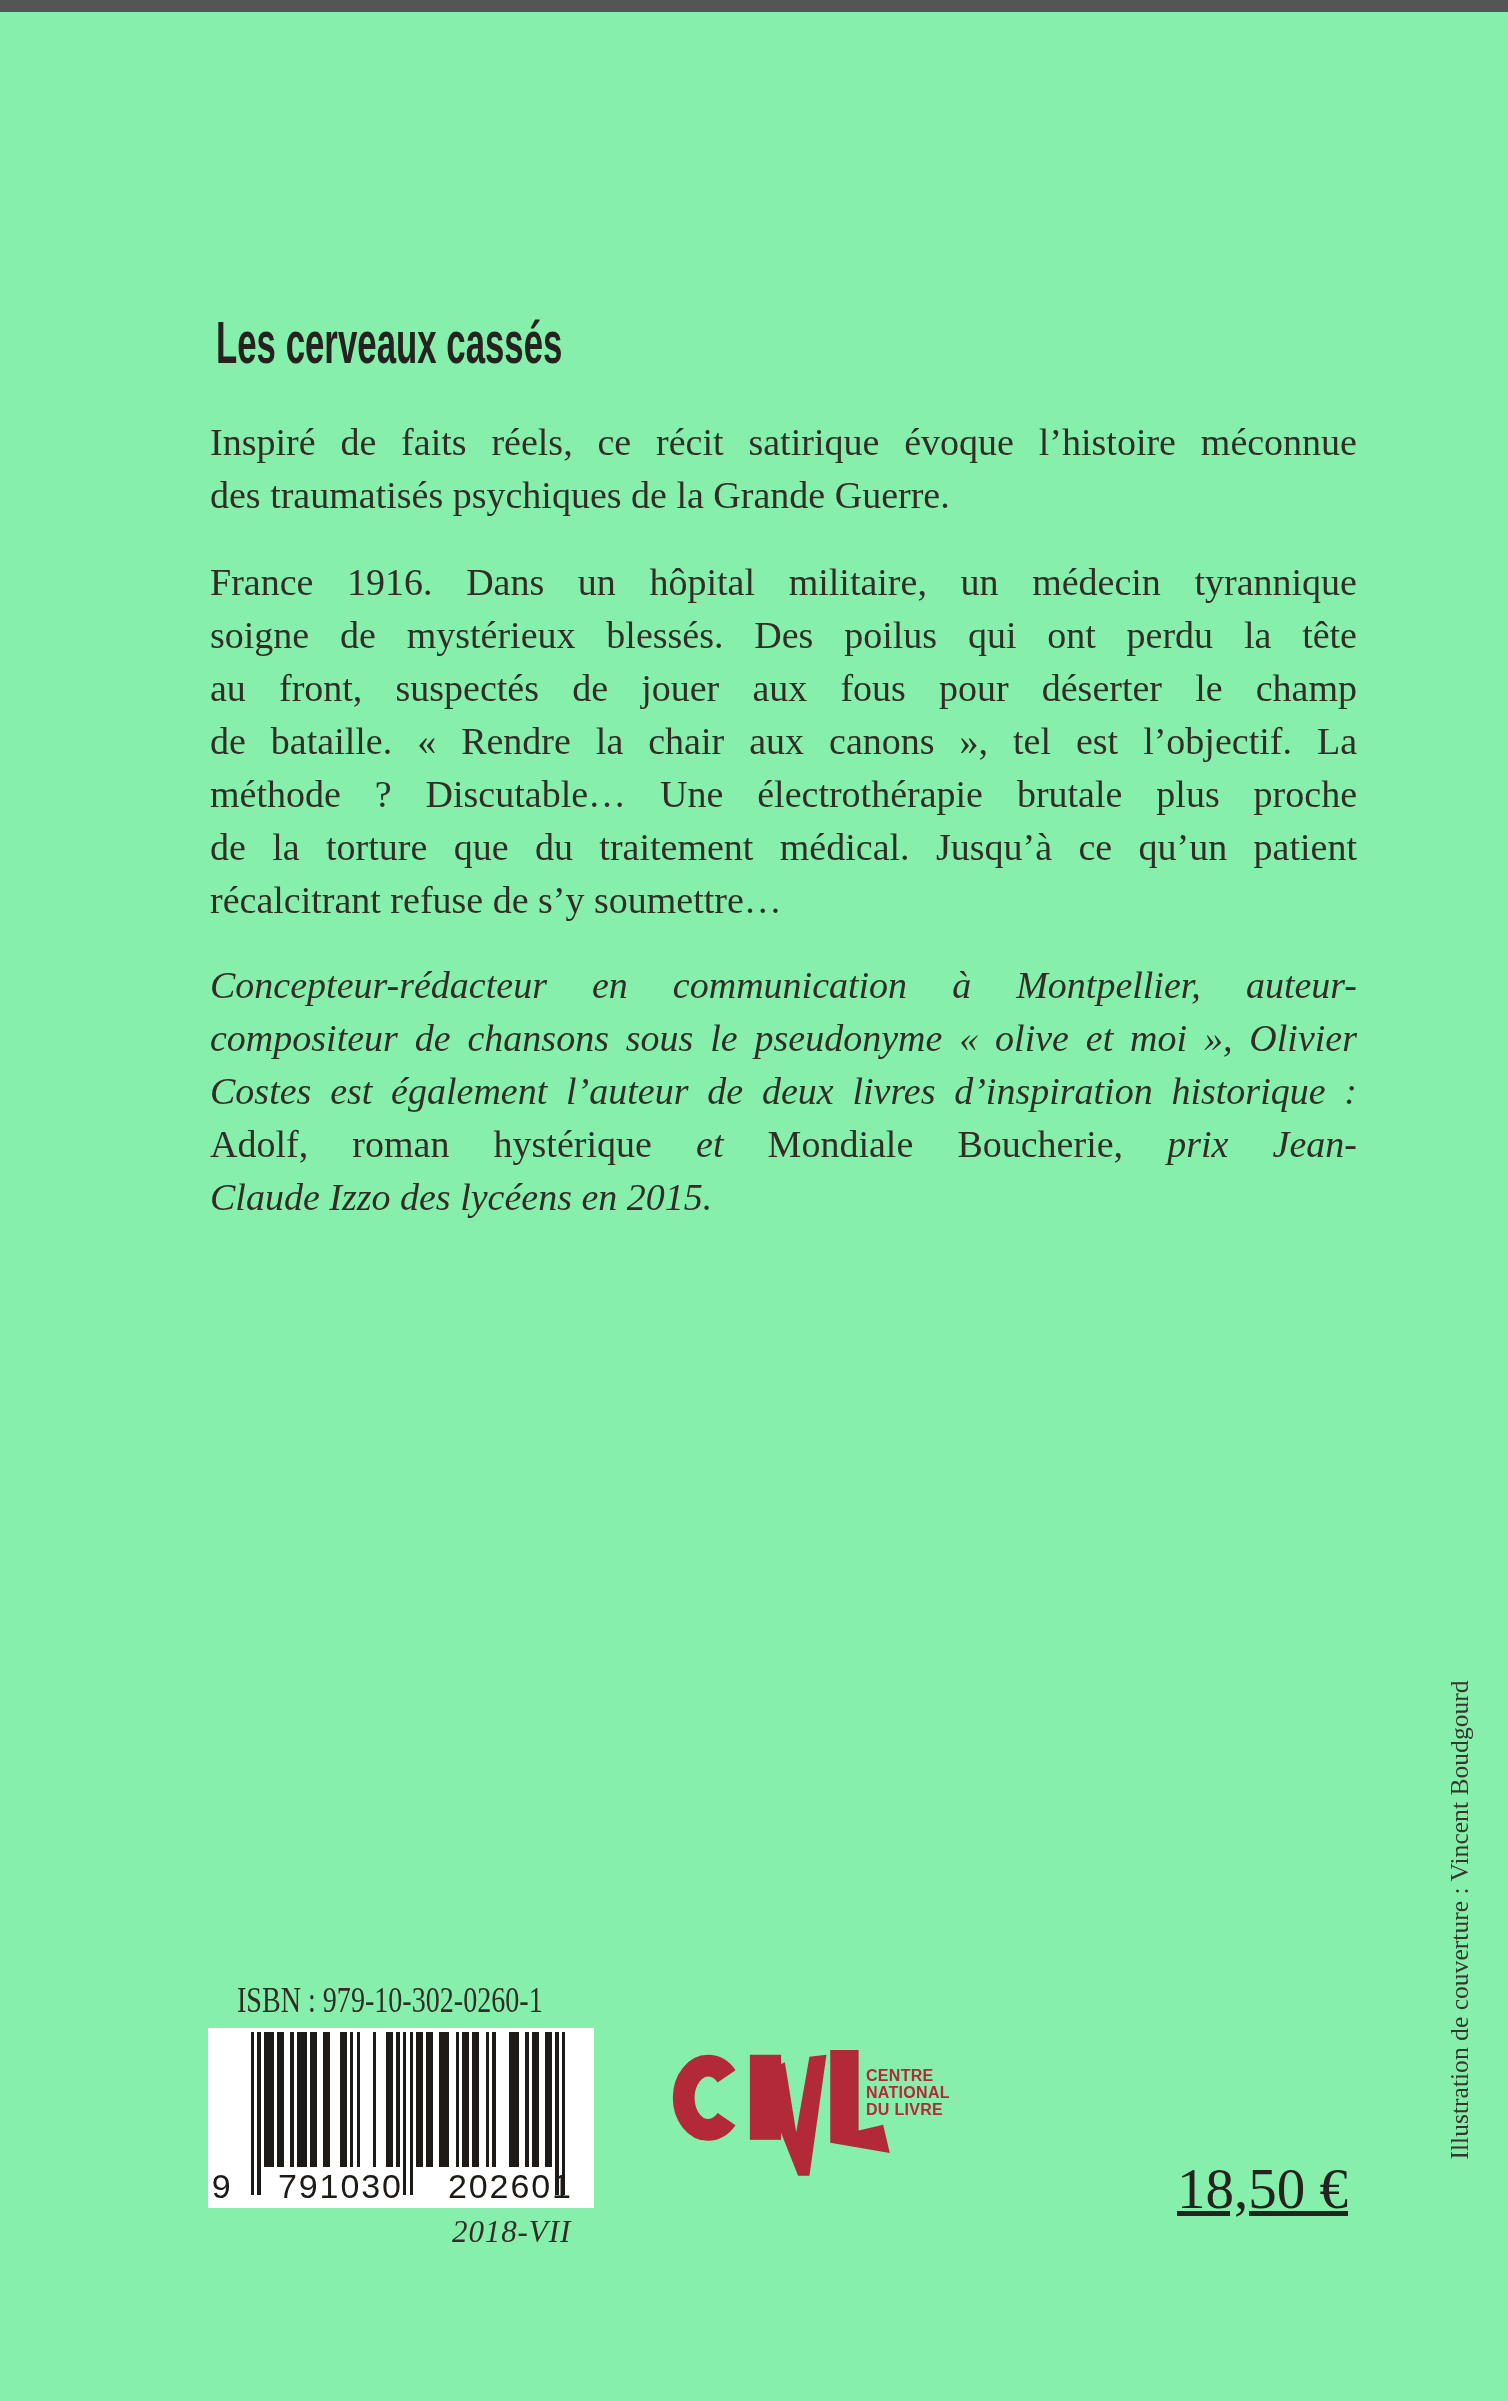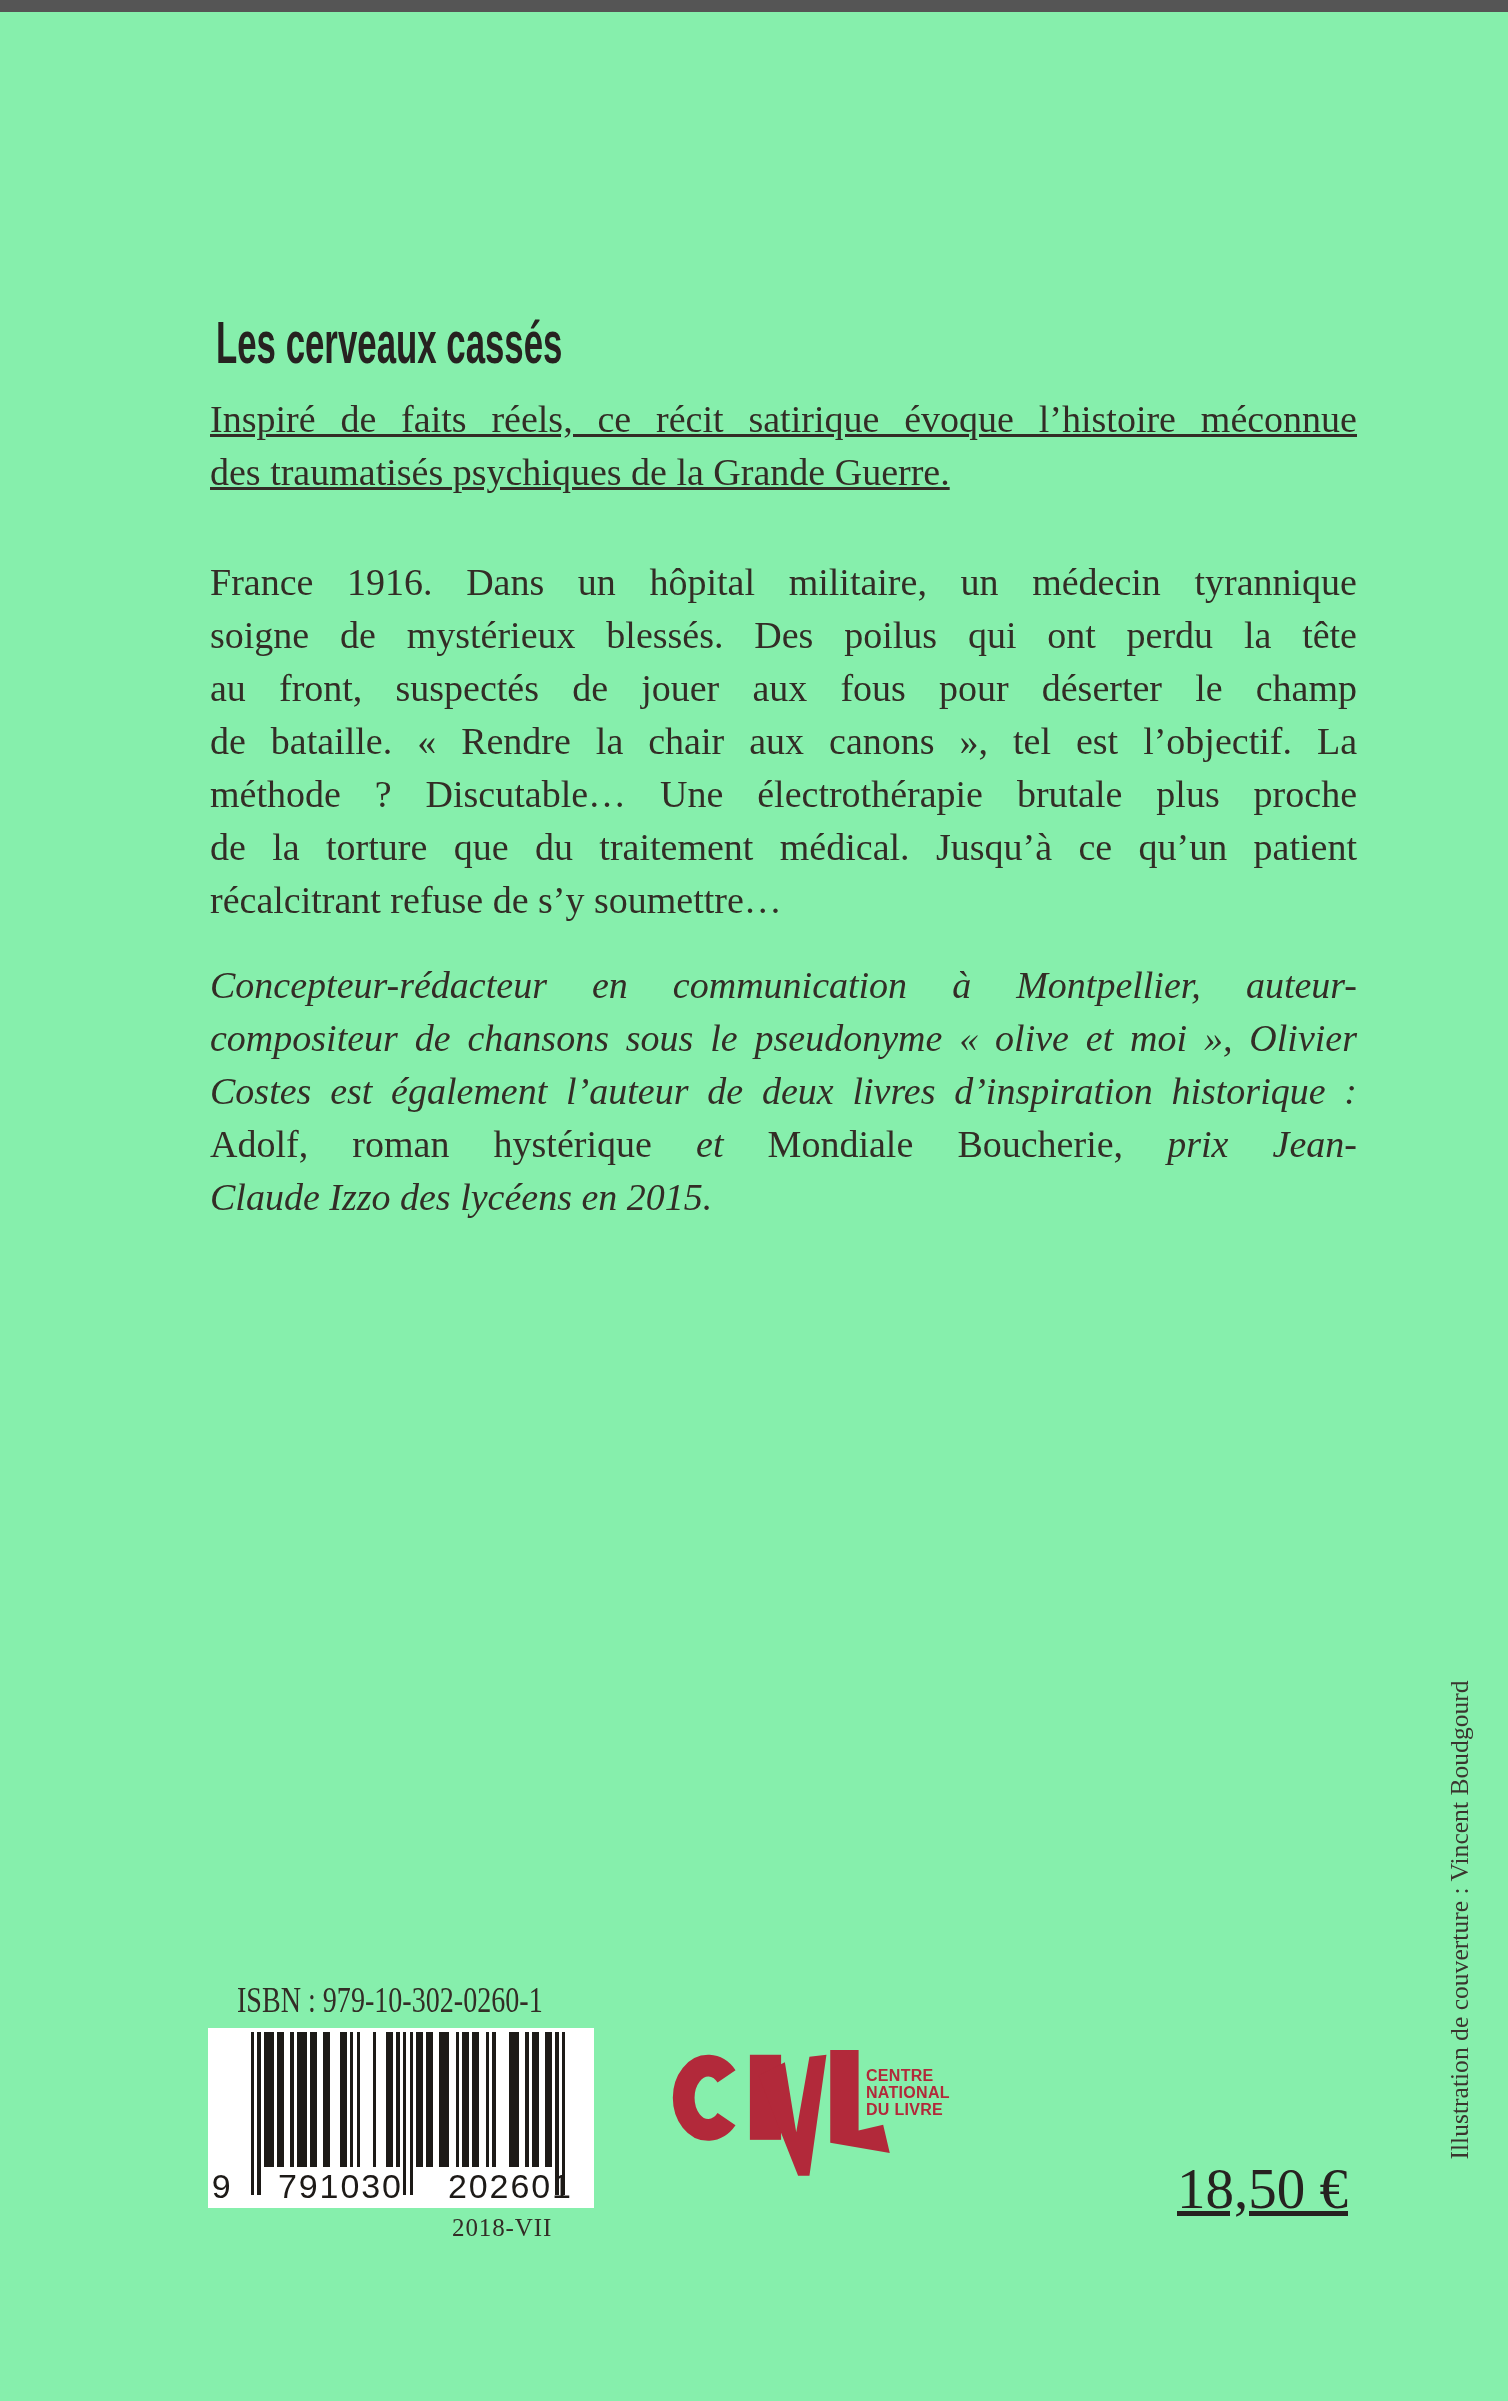--- a/index.html
+++ b/index.html
@@ -12,21 +12,21 @@
   .title {
     position:absolute; left:216px; top:262px;
     font-family:"Liberation Sans", sans-serif; font-weight:bold;
     font-size:59px; line-height:59px; color:#262220;
     transform:scaleX(0.59); transform-origin:0 0; white-space:nowrap;
   }
   .col {
     position:absolute; left:210px; width:1147px;
     font-size:38px; line-height:53px;
   }
-  #p1 { top:381px;text-decoration:underline; }
+  #p1 { top:404px; }
   #p2 { top:544px; }
   #p3 { top:947px; font-style:italic; }
   .jl { text-align:justify; text-align-last:justify; }
   .ll { text-align:left; }
   .rm { font-style:normal; }
   .isbn {
     position:absolute; left:237px; top:1967px; font-size:36px;
     transform:scaleX(0.78); transform-origin:0 0; white-space:nowrap;
   }
   .barcode {
@@ -43,21 +43,21 @@
   .bc-left  { left:70px; }
   .bc-right { left:240px; }
   .cnl { position:absolute; left:662px; top:2016px; width:293px; height:166px; }
   .cnl-text {
     position:absolute; left:866px; top:2055px;
     font-family:"Liberation Sans", sans-serif; font-weight:bold;
     font-size:16px; line-height:17px; letter-spacing:0.3px;
     color:#b2293a; white-space:nowrap;
   }
   .price { position:absolute; left:1177px; top:2144px; font-size:57px; color:#262220;text-decoration:underline; }
-  .edition { position:absolute; left:452px; top:2202px; font-size:25px; letter-spacing:0.9px; }
+  .edition { position:absolute; left:452px; top:2202px; font-size:31px; letter-spacing:0.9px;font-style:italic; }
   .credit {
     position:absolute; left:1460px; top:1908px; font-size:25.6px; color:#3a352e;
     transform:translate(-50%,-50%) rotate(-90deg); white-space:nowrap;
   }
 </style>
 </head>
 <body>
 
 <div class="page">
 

